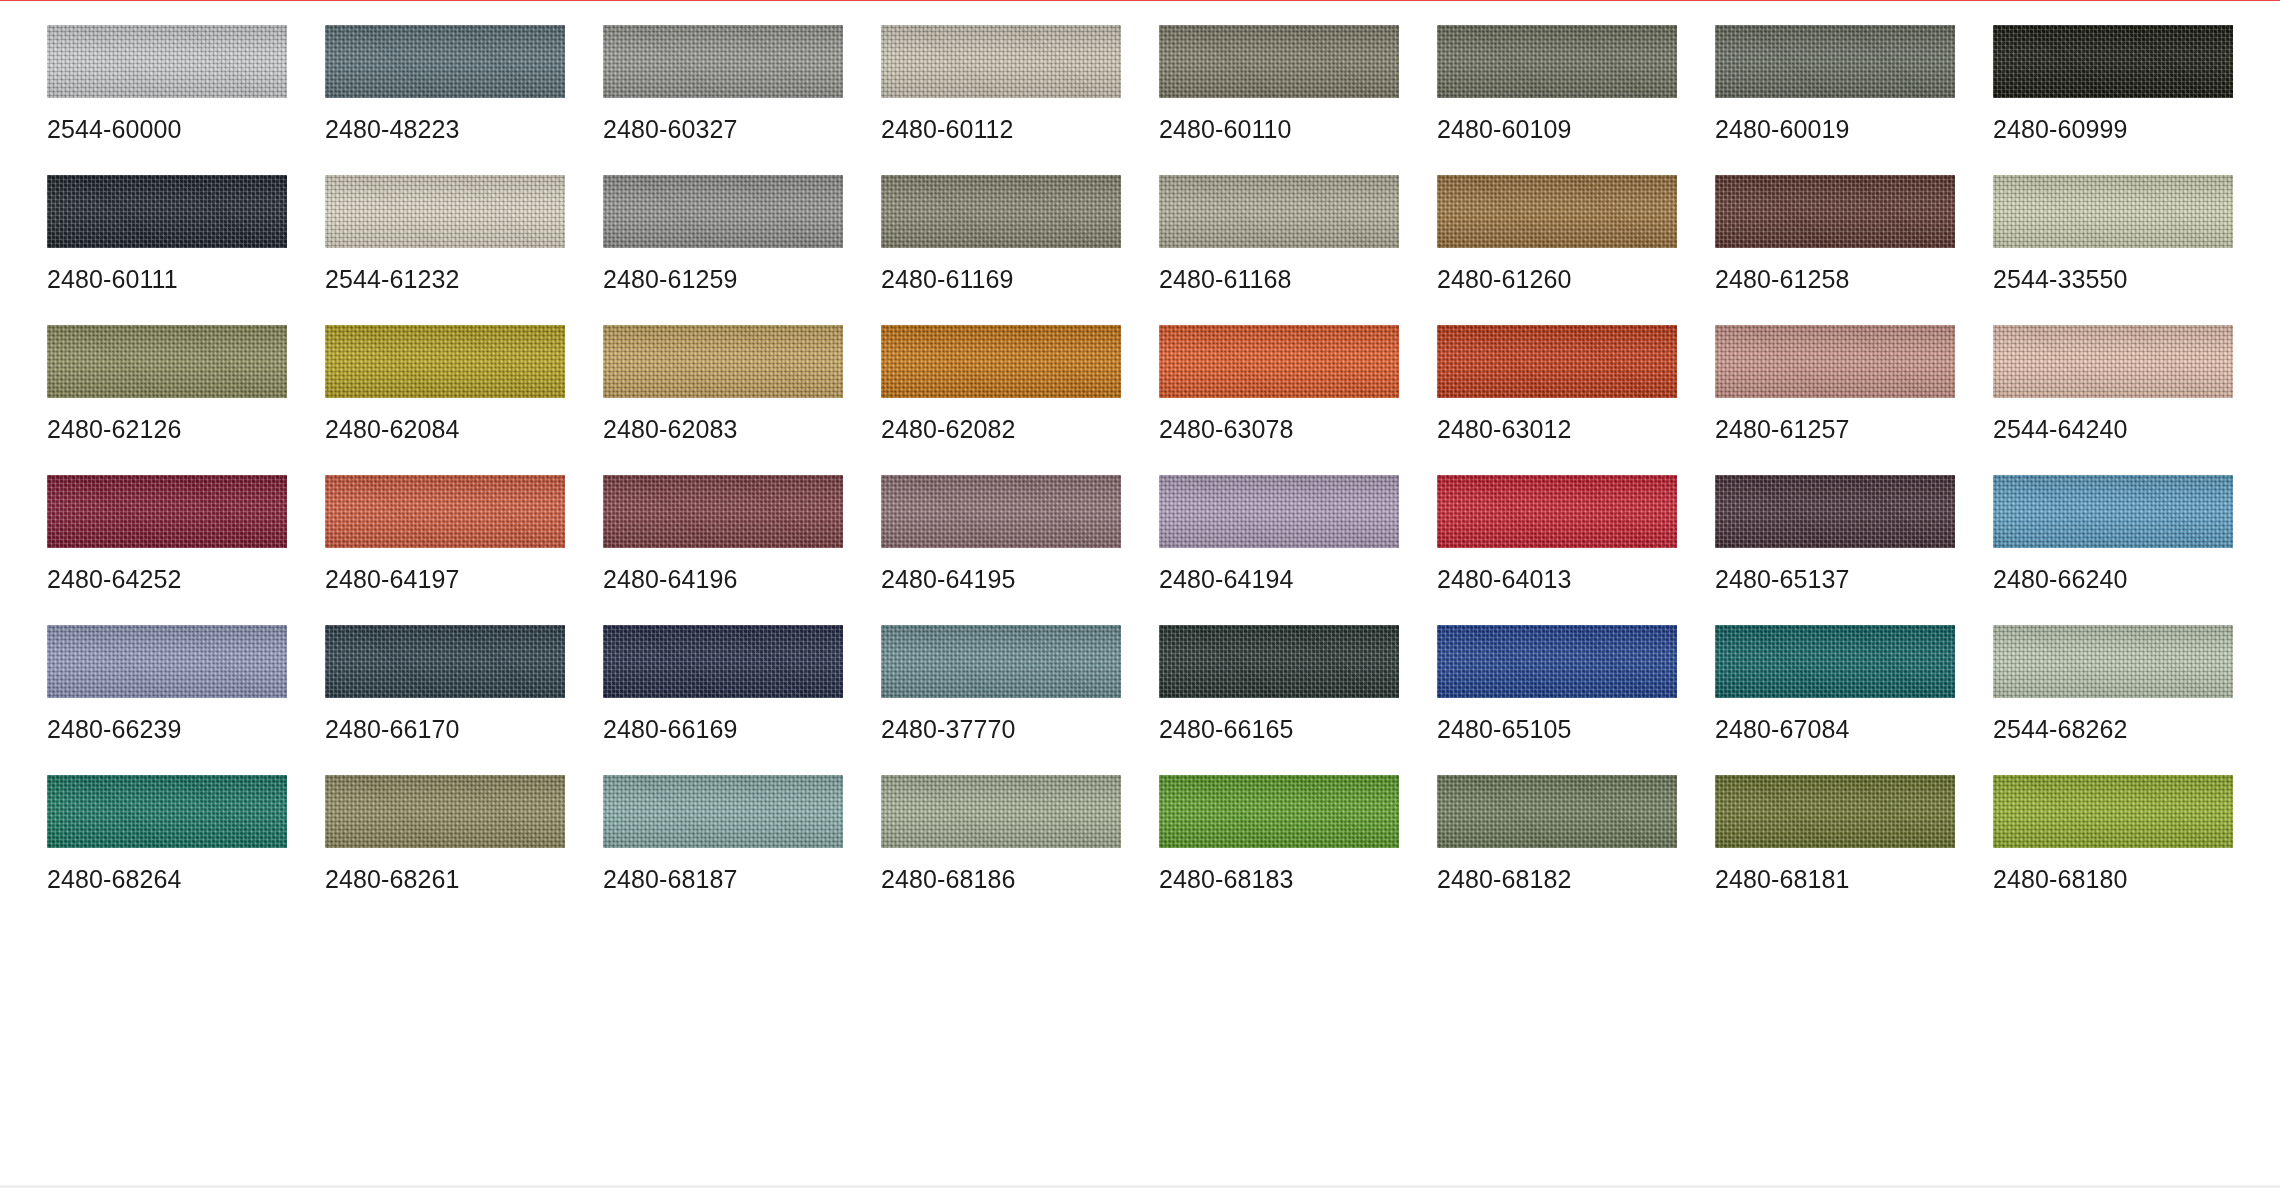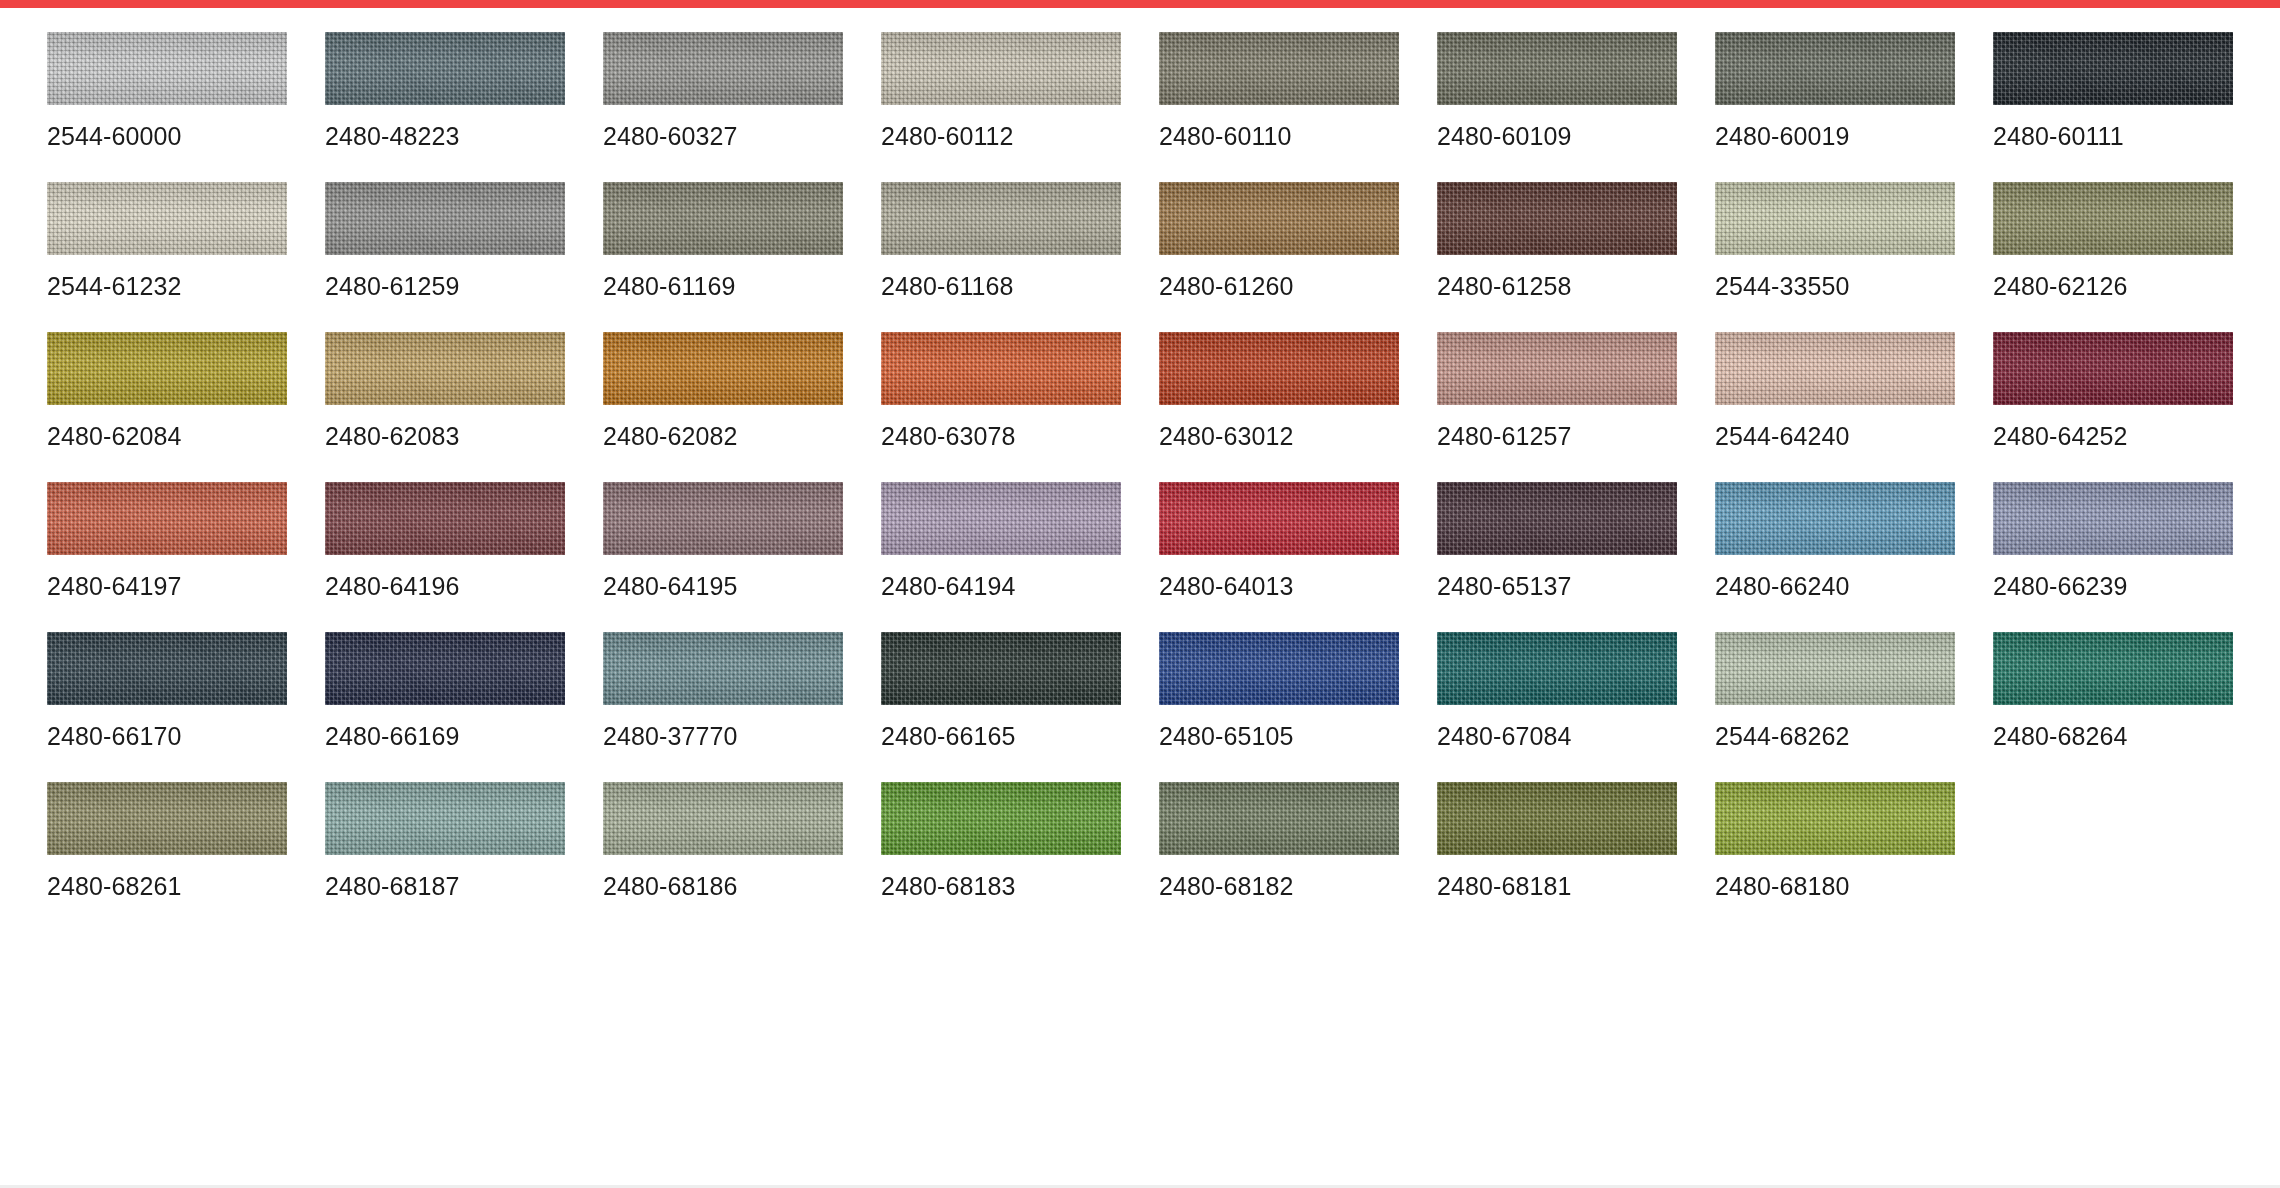--- a/index.html
+++ b/index.html
@@ -15,21 +15,21 @@
     font-family: "Liberation Sans", "DejaVu Sans", sans-serif;
     -webkit-font-smoothing: antialiased;
   }
 
   #swatch-page {
     position: relative;
     width: 2280px;
     height: 1188px;
     background: #ffffff;
     box-sizing: border-box;
-    border-top: 8px solid #ef4444;
+    border-top: 1px solid #ef4444;
     border-bottom: 3px solid #eeeeee;
   }
 
   #swatch-grid {
     position: absolute;
     left: 47px;
     top: 24px;
     width: 2190px;
     display: grid;
     grid-template-columns: repeat(8, 240px);
@@ -133,20 +133,24 @@
       </div>
       <div class="swatch-cell">
         <div class="swatch-chip" style="background-color: rgb(109, 111, 94); background-position: 3px 1px;"></div>
         <div class="swatch-label">2480-60109</div>
       </div>
       <div class="swatch-cell">
         <div class="swatch-chip" style="background-color: rgb(101, 106, 94); background-position: 2px 2px;"></div>
         <div class="swatch-label">2480-60019</div>
       </div>
       <div class="swatch-cell">
+        <div class="swatch-chip" style="background-color: rgb(23, 24, 15); background-position: 1px 3px;"></div>
+        <div class="swatch-label">2480-60999</div>
+      </div>
+      <div class="swatch-cell">
         <div class="swatch-chip" style="background-color: rgb(29, 36, 42); background-position: 0px 0px;"></div>
         <div class="swatch-label">2480-60111</div>
       </div>
       <div class="swatch-cell">
         <div class="swatch-chip" style="background-color: rgb(215, 210, 193); background-position: 3px 1px;"></div>
         <div class="swatch-label">2544-61232</div>
       </div>
       <div class="swatch-cell">
         <div class="swatch-chip" style="background-color: rgb(143, 143, 141); background-position: 2px 2px;"></div>
         <div class="swatch-label">2480-61259</div>

